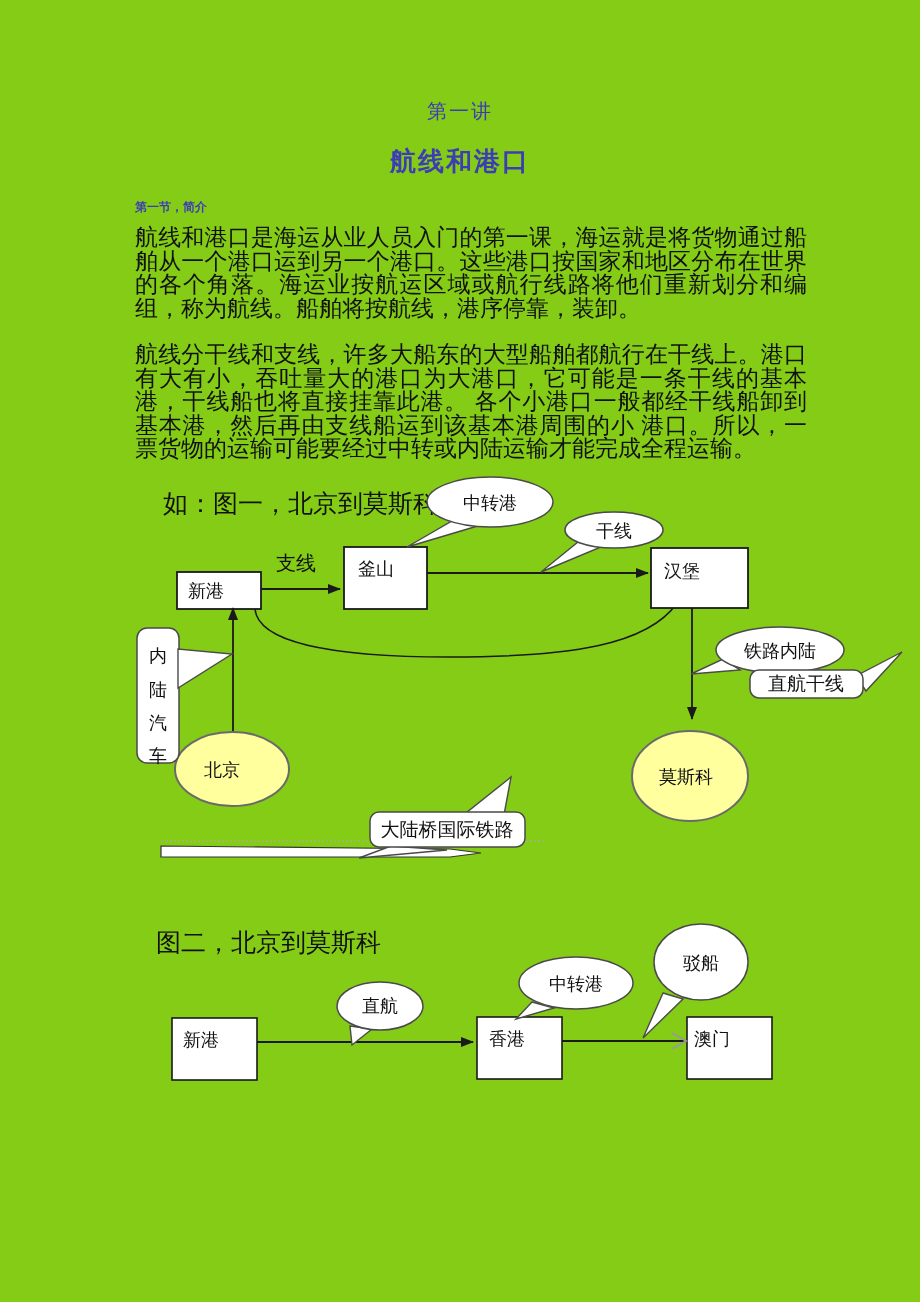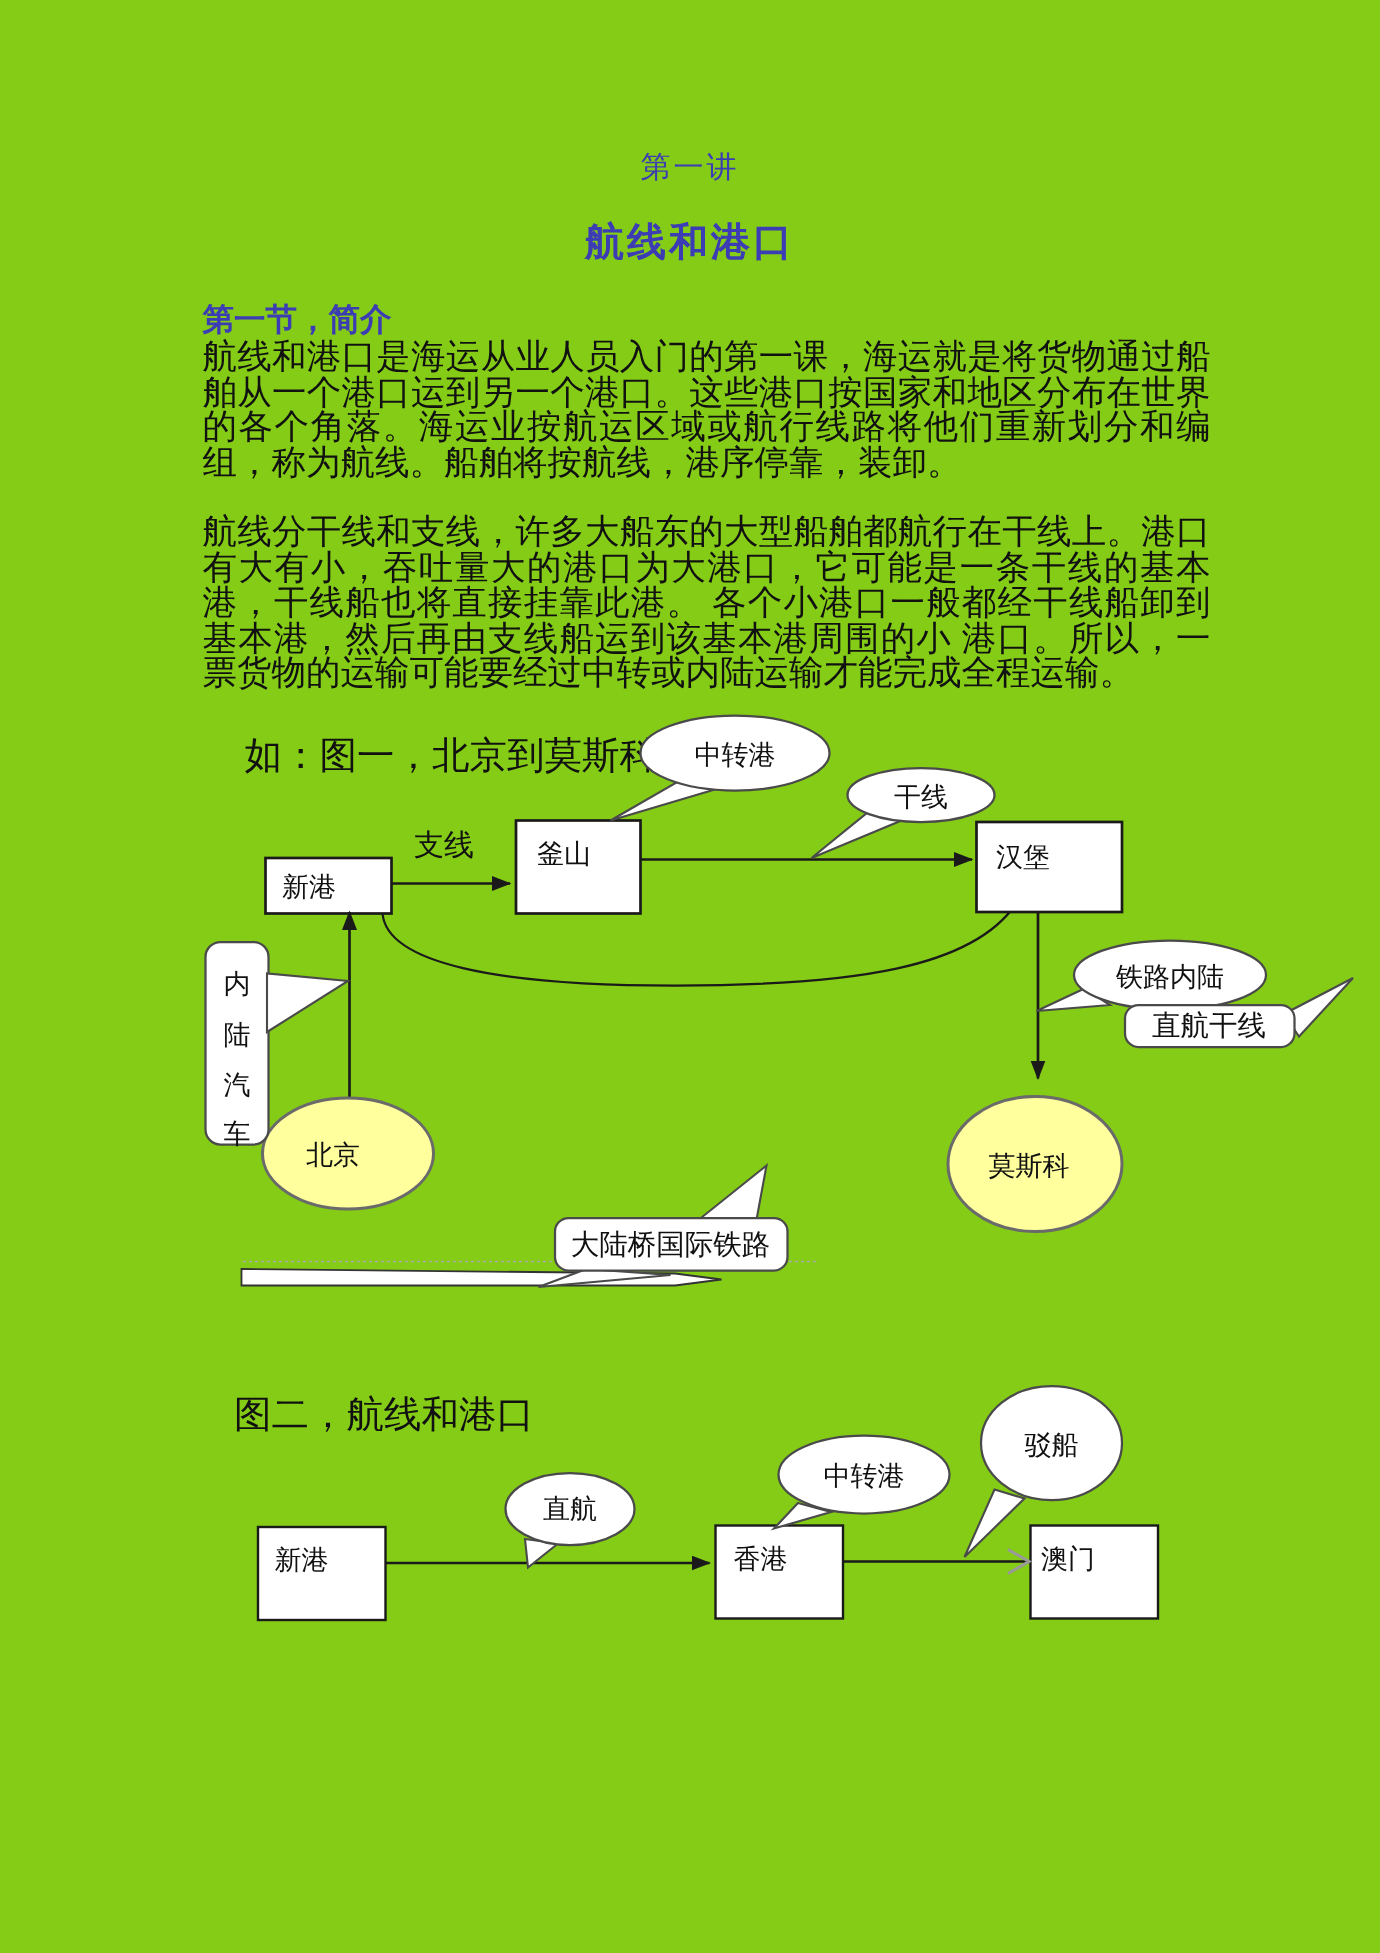--- a/index.html
+++ b/index.html
@@ -3,21 +3,21 @@
 <meta charset="utf-8">
 <style>
   html,body{margin:0;padding:0;background:#fff;}
   #page{
     position:relative;width:920px;height:1302px;background:#84cc16;
     font-family:"Liberation Serif","DejaVu Serif",serif;color:#111;overflow:hidden;
   }
   .abs{position:absolute;}
   .title-lecture{top:98px;left:0;width:920px;text-align:center;font-size:20px;color:#3c3cb4;letter-spacing:2px;}
   .title-main{top:144px;left:0;width:920px;text-align:center;font-size:26px;font-weight:bold;color:#3c3cb4;letter-spacing:2px;}
-  .section-heading{top:199px;left:135px;font-size:21px;font-weight:bold;color:#3c3cb4;text-align:right;}
+  .section-heading{top:199px;left:135px;font-size:12px;font-weight:bold;color:#3c3cb4;text-align:right;}
   .body-para{left:135px;width:672px;font-size:23px;line-height:23.5px;text-align:justify;color:#111;}
   .para1{top:226px;}
   .para2{top:343px;}
   .fig-caption{font-size:25px;color:#111;}
   .cap1{top:487px;left:163px;}
   .cap2{top:926px;left:156px;}
   svg{position:absolute;top:0;left:0;}
   svg text{font-family:"Liberation Serif","DejaVu Serif",serif;fill:#111;}
   .node-box{fill:#ffffff;stroke:#1a1a1a;stroke-width:1.8;}
   .bubble{fill:#ffffff;stroke:#4a4a4a;stroke-width:1.5;}
@@ -30,21 +30,21 @@
 <body>
 
 <div id="page">
 
   <div class="abs title-lecture">第一讲</div>
   <div class="abs title-main">航线和港口</div>
   <div class="abs section-heading">第一节，简介</div>
   <div class="abs body-para para1">航线和港口是海运从业人员入门的第一课，海运就是将货物通过船舶从一个港口运到另一个港口。这些港口按国家和地区分布在世界的各个角落。海运业按航运区域或航行线路将他们重新划分和编组，称为航线。船舶将按航线，港序停靠，装卸。</div>
   <div class="abs body-para para2">航线分干线和支线，许多大船东的大型船舶都航行在干线上。港口有大有小，吞吐量大的港口为大港口，它可能是一条干线的基本港，干线船也将直接挂靠此港。 各个小港口一般都经干线船卸到基本港，然后再由支线船运到该基本港周围的小 港口。所以，一票货物的运输可能要经过中转或内陆运输才能完成全程运输。</div>
   <div class="abs fig-caption cap1">如：图一，北京到莫斯科：</div>
-  <div class="abs fig-caption cap2">图二，航线和港口</div>
+  <div class="abs fig-caption cap2">图二，北京到莫斯科</div>
 
   <svg width="920" height="1302" viewBox="0 0 920 1302">
     <defs>
       <marker id="arr" markerUnits="userSpaceOnUse" markerWidth="14" markerHeight="12" refX="12" refY="5" orient="auto">
         <path d="M0,0 L13,5 L0,10 Z" fill="#1a1a1a"></path>
       </marker>
     </defs>
 
     <path class="flow" style="stroke-width:1.5" d="M 255 609 C 258 642, 330 657, 450 657 C 570 657, 648 645, 677 603"></path>
 

